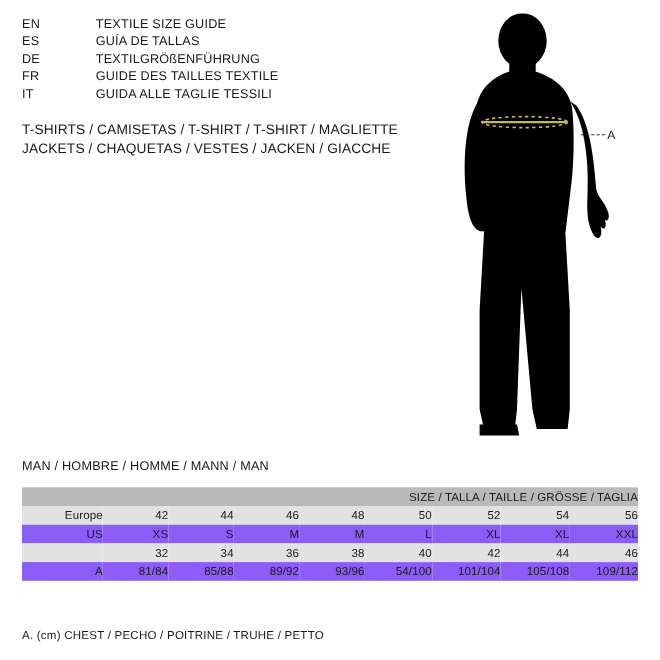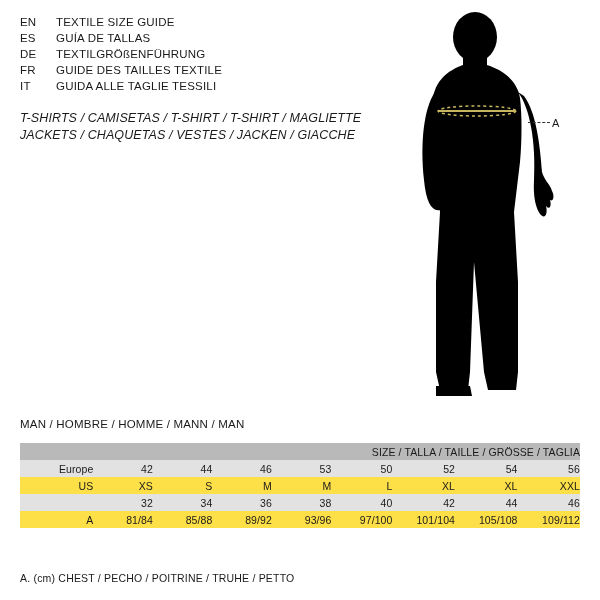--- a/index.html
+++ b/index.html
@@ -26,39 +26,39 @@
     left: 20px;
     top: 16px;
     width: 330px;
   }
   .lang-row {
     display: flex;
     align-items: baseline;
     height: 16px;
     font-size: 11.5px;
     letter-spacing: 0.2px;
+    gap: 31px;
   }
   .lang-code {
     width: 36px;
     flex: 0 0 36px;
     font-size: 11.5px;
     color: #1a1a1a;
   }
   .lang-text {
     font-size: 11.5px;
     color: #1a1a1a;
   }
 
   
   .garment-block {
     position: absolute;
     left: 20px;
     top: 110px;
     width: 360px;
-    font-style: italic;
   }
   .garment-line {
     font-size: 12.5px;
     letter-spacing: 0.1px;
     line-height: 17px;
     color: #1a1a1a;
   }
 
   
   .figure-wrap {
@@ -116,21 +116,21 @@
   }
   .row-header td {
     background: #b9b9b9;
     height: 16px;
     padding-left: 2px;
   }
   .row-shade td {
     background: #e2e2e2;
   }
   .row-plain td {
-    background: #fde047;
+    background: #8b5cf6;
   }
   table.sizes td.label {
     width: 84px;
     padding-left: 2px;
   }
   table.sizes td.val {
     width: 68px;
     padding-left: 2px;
   }
 
@@ -228,21 +228,21 @@
   <table class="sizes">
     <tbody>
       <tr class="row-header">
         <td colspan="9">SIZE / TALLA / TAILLE / GRÖSSE / TAGLIA</td>
       </tr>
       <tr class="row-shade">
         <td class="label">Europe</td>
         <td class="val">42</td>
         <td class="val">44</td>
         <td class="val">46</td>
-        <td class="val">53</td>
+        <td class="val">48</td>
         <td class="val">50</td>
         <td class="val">52</td>
         <td class="val">54</td>
         <td class="val">56</td>
       </tr>
       <tr class="row-plain">
         <td class="label">US</td>
         <td class="val">XS</td>
         <td class="val">S</td>
         <td class="val">M</td>
@@ -262,21 +262,21 @@
         <td class="val">42</td>
         <td class="val">44</td>
         <td class="val">46</td>
       </tr>
       <tr class="row-plain">
         <td class="label">A</td>
         <td class="val">81/84</td>
         <td class="val">85/88</td>
         <td class="val">89/92</td>
         <td class="val">93/96</td>
-        <td class="val">97/100</td>
+        <td class="val">54/100</td>
         <td class="val">101/104</td>
         <td class="val">105/108</td>
         <td class="val">109/112</td>
       </tr>
     </tbody>
   </table>
 
   <div class="footnote">A. (cm) CHEST / PECHO / POITRINE / TRUHE / PETTO</div>
 
 </div>

